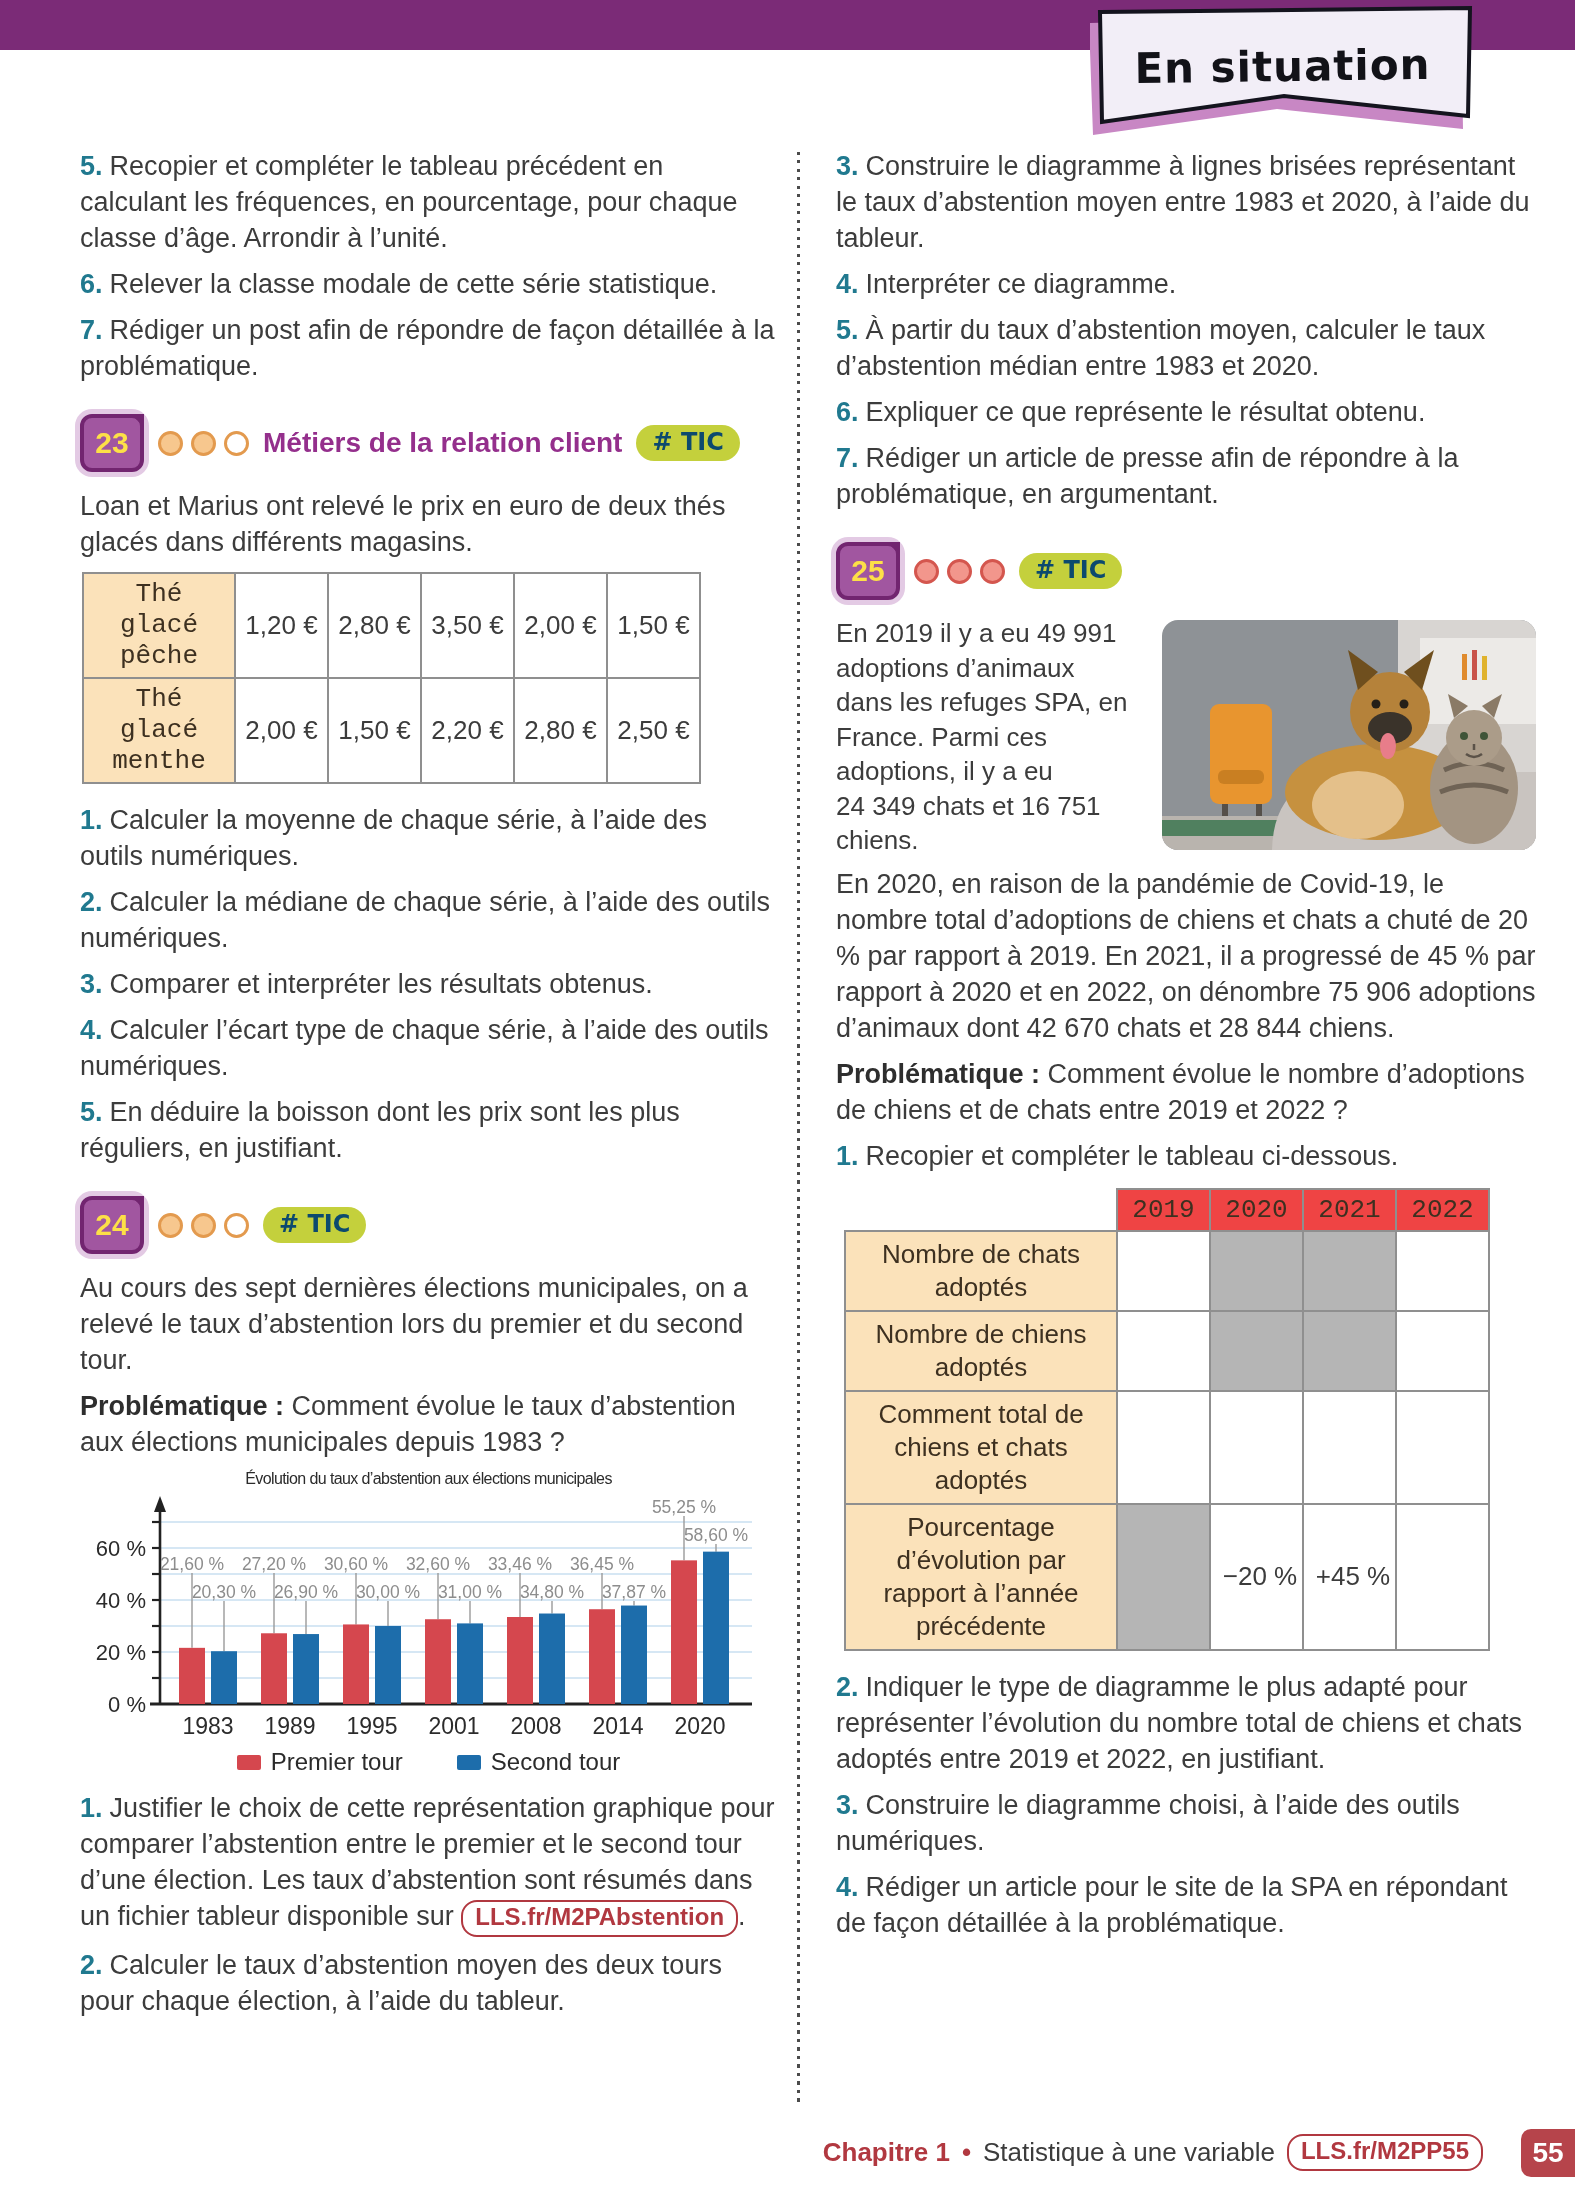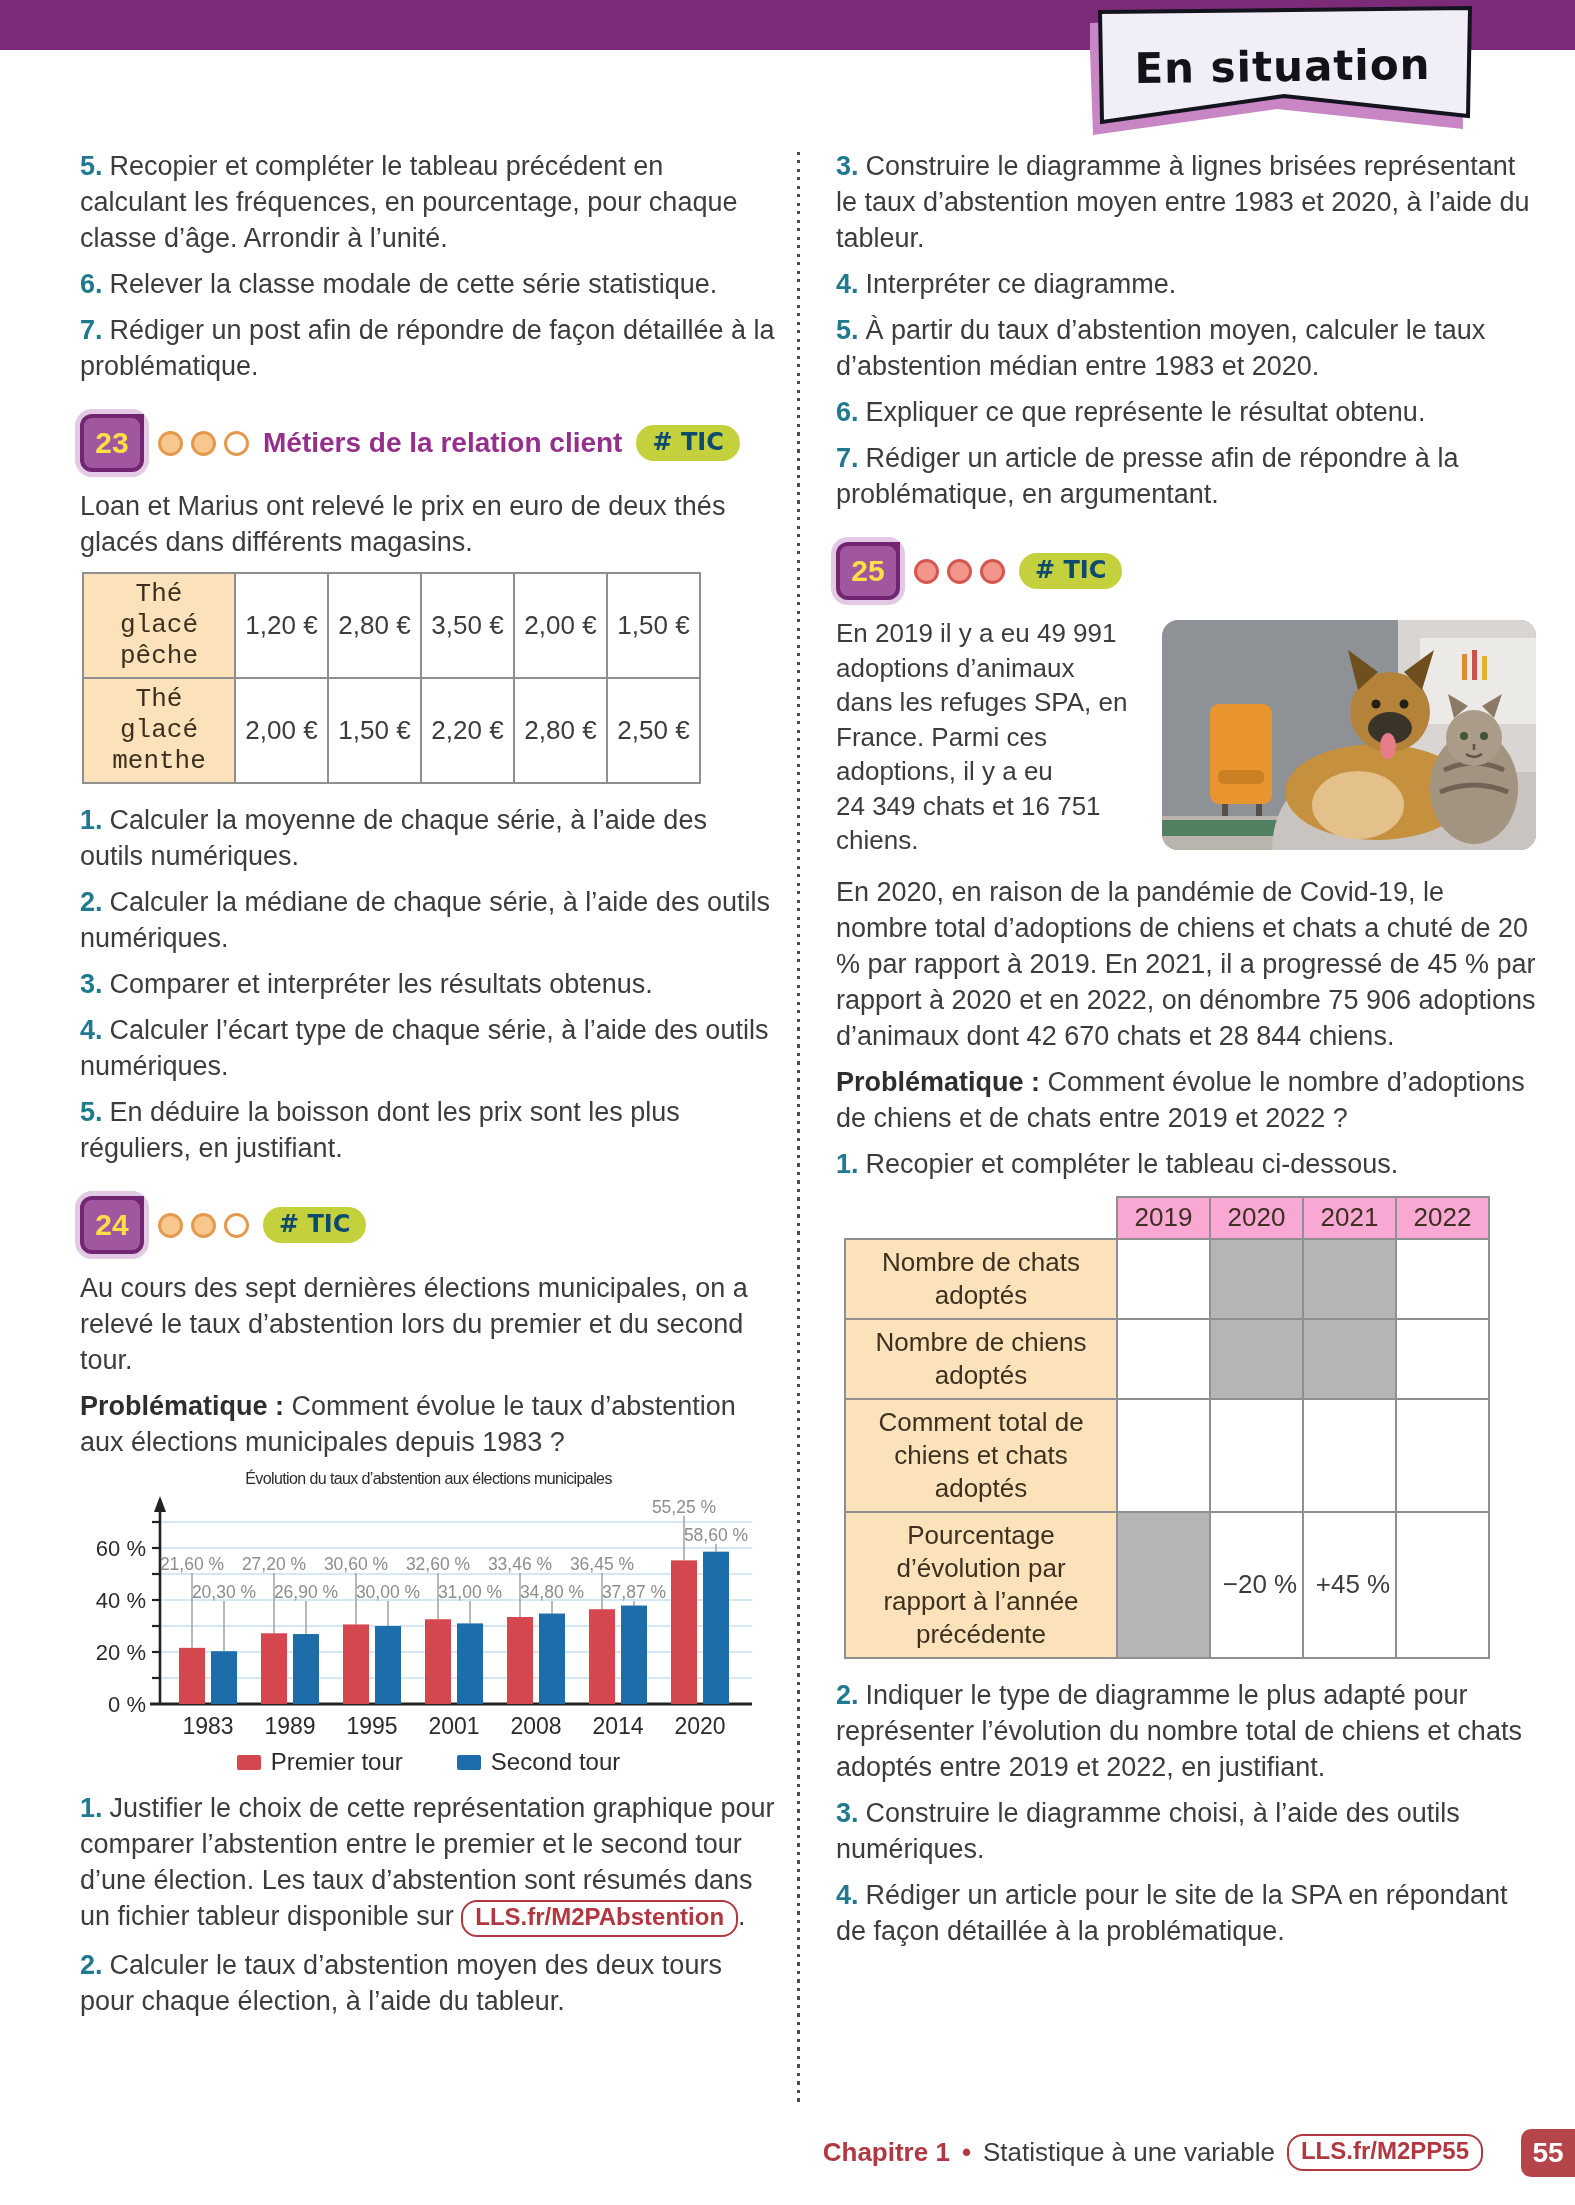--- a/index.html
+++ b/index.html
@@ -58,28 +58,28 @@
   }
   .legend{display:flex;justify-content:center;gap:54px;margin-top:2px;font-size:24px;color:#2b2b2b;}
   .lg{display:flex;align-items:center;gap:10px;}
   .sw{width:24px;height:15px;border-radius:2px;display:inline-block;}
   
   .pill{
     display:inline-block;border:2.5px solid #b13840;color:#b13840;font-weight:bold;
     border-radius:16px;padding:0px 12px 3px 12px;font-size:24px;line-height:30px;white-space:nowrap;
   }
   
-  .ex25-body{display:flex;gap:32px;margin-bottom:16px;}
+  .ex25-body{display:flex;gap:32px;margin-bottom:8px;}
   .ex25-text{width:302px;font-size:26px;line-height:34.5px;}
   .photo{width:374px;height:230px;border-radius:16px;overflow:hidden;flex-shrink:0;margin-top:4px;}
   
   table.adopt{border-collapse:collapse;margin:14px 0 18px 8px;}
   table.adopt td{border:2px solid #8f8f8f;font-size:26px;text-align:center;box-sizing:border-box;}
   table.adopt td.blank{border:none;background:none;}
-  table.adopt td.year{background:#f9a8d4;width:93px;height:42px;color:#3d3020;}
+  table.adopt td.year{background:#ef4444;width:93px;height:42px;color:#3d3020;font-family:Liberation Mono, monospace;}
   table.adopt td.rlabel{background:#fbe2ba;width:272px;padding:6px 12px;line-height:33px;color:#3d3020;}
   table.adopt td.cell{width:93px;padding-left:8px;}
   table.adopt td.shaded{background:#b5b5b5;}
   table.adopt td.pct{white-space:nowrap;}
   
   .footer{
     position:absolute;right:92px;bottom:34px;display:flex;align-items:center;gap:12px;
     font-size:26px;
   }
   .chap{color:#b13840;font-weight:bold;}

